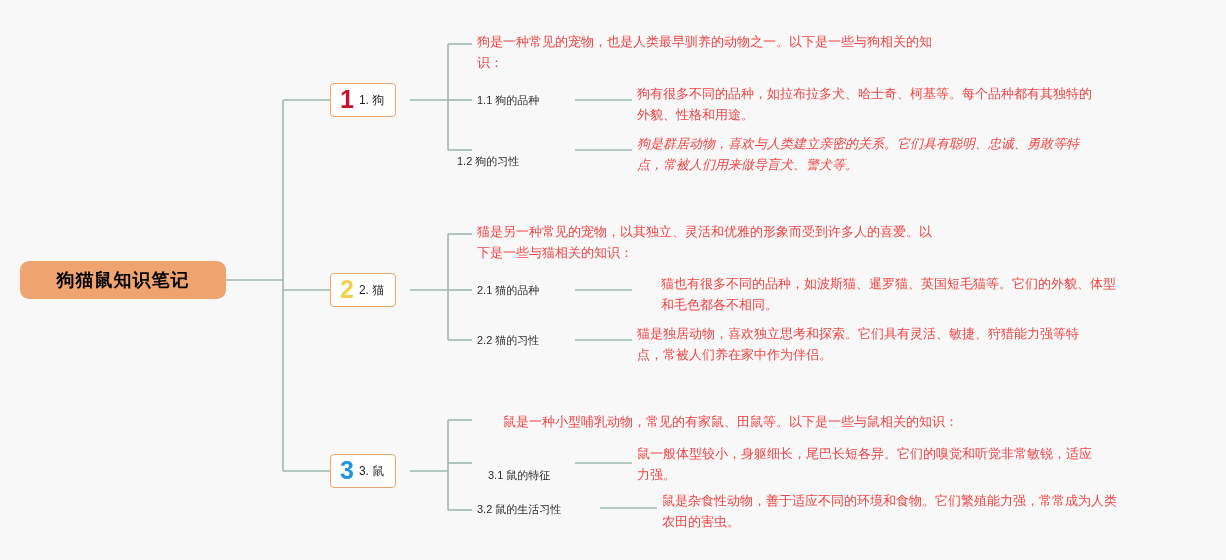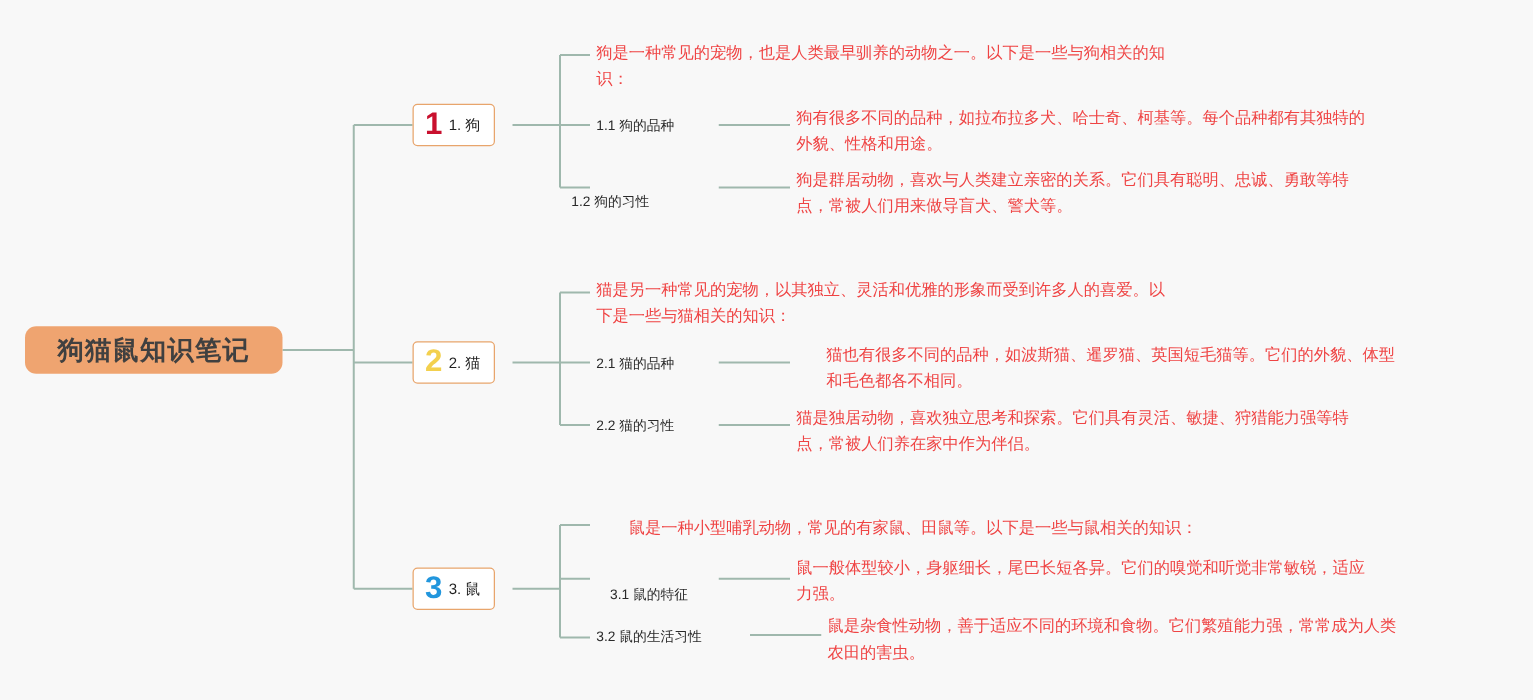--- a/index.html
+++ b/index.html
@@ -41,23 +41,23 @@
     top: 261px;
     width: 206px;
     height: 38px;
     background: #efa470;
     border-radius: 9px;
     display: flex;
     align-items: center;
     justify-content: center;
   }
   .root-label {
-    font-size: 21px;
+    font-size: 18px;
     font-weight: bold;
-    color: #404040;
+    color: #000000;
     letter-spacing: 1px;
     white-space: nowrap;
   }
 
   
   .branch-node {
     position: absolute;
     height: 34px;
     background: #ffffff;
     border: 1.6px solid #e8a56c;
@@ -147,21 +147,21 @@
   </div>
 
   <div class="desc" style="left: 477px; top: 31px; width: 512px; white-space: pre-line;">狗是一种常见的宠物，也是人类最早驯养的动物之一。以下是一些与狗相关的知
 识：</div>
 
   <div class="sub-node" style="left:477px; top:93px;">1.1 狗的品种</div>
   <div class="desc" style="left: 637px; top: 83px; width: 536px; white-space: pre-line;">狗有很多不同的品种，如拉布拉多犬、哈士奇、柯基等。每个品种都有其独特的
 外貌、性格和用途。</div>
 
   <div class="sub-node" style="left:457px; top:143px;margin-top:11px;">1.2 狗的习性</div>
-  <div class="desc" style="left: 637px; top: 133px; width: 536px; white-space: pre-line;">狗是群居动物，喜欢与人类建立亲密的关系。它们具有聪明、忠诚、勇敢等特
+  <div class="desc" style="left: 637px; top: 133px; width: 536px; white-space: pre-line; font-style: italic;">狗是群居动物，喜欢与人类建立亲密的关系。它们具有聪明、忠诚、勇敢等特
 点，常被人们用来做导盲犬、警犬等。</div>
 
   <div class="branch-node" style="left:330px; top:273px;">
     <span class="branch-numeral" style="color:#f3d04e;">2</span>
     <span class="branch-text">2. 猫</span>
   </div>
 
   <div class="desc" style="left: 477px; top: 221px; width: 512px; white-space: pre-line;">猫是另一种常见的宠物，以其独立、灵活和优雅的形象而受到许多人的喜爱。以
 下是一些与猫相关的知识：</div>
 

